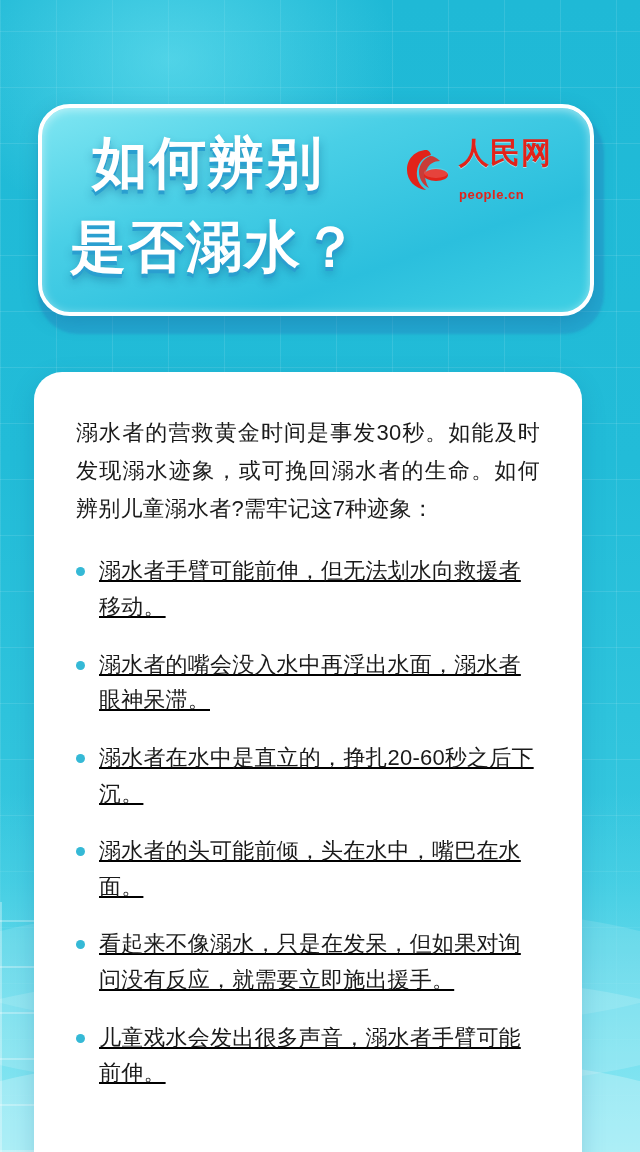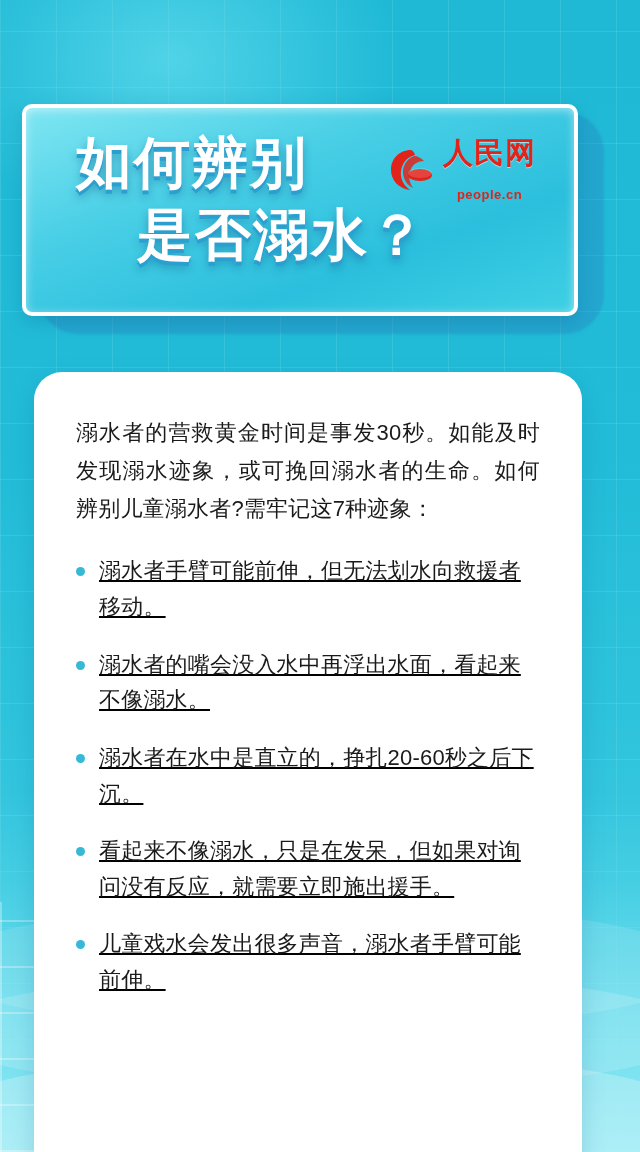--- a/index.html
+++ b/index.html
@@ -77,25 +77,25 @@
     left: 38px;
     top: 112px;
     width: 566px;
     height: 222px;
     background: rgba(40, 120, 190, 0.30);
     border-radius: 40px;
     filter: blur(1px);
   }
   .title-card {
     position: absolute;
-    left: 22px;
+    left: 38px;
     top: 104px;
     width: 556px;
     height: 212px;
-    border-radius: 10px;
+    border-radius: 32px;
     background: linear-gradient(160deg, #7fe6f2 0%, #49cfe6 35%, #2bbfdd 70%, #3fd0e4 100%);
     border: 4px solid #ffffff;
     box-sizing: border-box;
     box-shadow: 0 6px 18px rgba(12, 90, 140, 0.25), inset 0 2px 10px rgba(255,255,255,0.5);
   }
   .title-inner {
     position: absolute;
     inset: 0;
     padding: 22px 28px;
     box-sizing: border-box;
@@ -105,40 +105,40 @@
     font-weight: bold;
     font-size: 56px;
     line-height: 1.18;
     letter-spacing: 2px;
     text-shadow:
       0 4px 0 #2a9fd0,
       0 6px 10px rgba(12, 80, 130, 0.45);
     white-space: nowrap;
   }
   .title-line-1 { text-align: left; padding-left: 22px; }
-  .title-line-2 { text-align: center; padding-right: 36px; margin-top: 6px; }
+  .title-line-2 { text-align: left; padding-right: 36px; margin-top: 18px; }
 
   
   .logo {
     position: absolute;
     right: 38px;
     top: 30px;
     display: flex;
     align-items: center;
     gap: 8px;
   }
   .logo-mark {
     width: 48px;
     height: 48px;
     position: relative;
   }
   .logo-text-wrap {
     display: flex;
     flex-direction: column;
-    align-items: center;
+    align-items: flex-start;
     line-height: 1;
   }
   .logo-cn {
     color: #e2231a;
     font-size: 30px;
     font-weight: bold;
     letter-spacing: 1px;
     text-shadow: 0 1px 0 rgba(255,255,255,0.5);
   }
   .logo-en {
@@ -232,25 +232,29 @@
 
   <div class="content-card">
     <div class="intro">溺水者的营救黄金时间是事发30秒。如能及时发现溺水迹象，或可挽回溺水者的生命。如何辨别儿童溺水者?需牢记这7种迹象：</div>
     <div class="bullet-list">
       <div class="bullet-item">
         <span class="bullet-dot"></span>
         <span class="bullet-text">溺水者手臂可能前伸，但无法划水向救援者移动。</span>
       </div>
       <div class="bullet-item">
         <span class="bullet-dot"></span>
-        <span class="bullet-text">溺水者的嘴会没入水中再浮出水面，看起来不像溺水。</span>
+        <span class="bullet-text">溺水者的嘴会没入水中再浮出水面，溺水者眼神呆滞。</span>
       </div>
       <div class="bullet-item">
         <span class="bullet-dot"></span>
         <span class="bullet-text">溺水者在水中是直立的，挣扎20-60秒之后下沉。</span>
+      </div>
+      <div class="bullet-item">
+        <span class="bullet-dot"></span>
+        <span class="bullet-text">溺水者的头可能前倾，头在水中，嘴巴在水面。</span>
       </div>
       <div class="bullet-item">
         <span class="bullet-dot"></span>
         <span class="bullet-text">看起来不像溺水，只是在发呆，但如果对询问没有反应，就需要立即施出援手。</span>
       </div>
       <div class="bullet-item">
         <span class="bullet-dot"></span>
         <span class="bullet-text">儿童戏水会发出很多声音，溺水者手臂可能前伸。</span>
       </div>
     </div>

